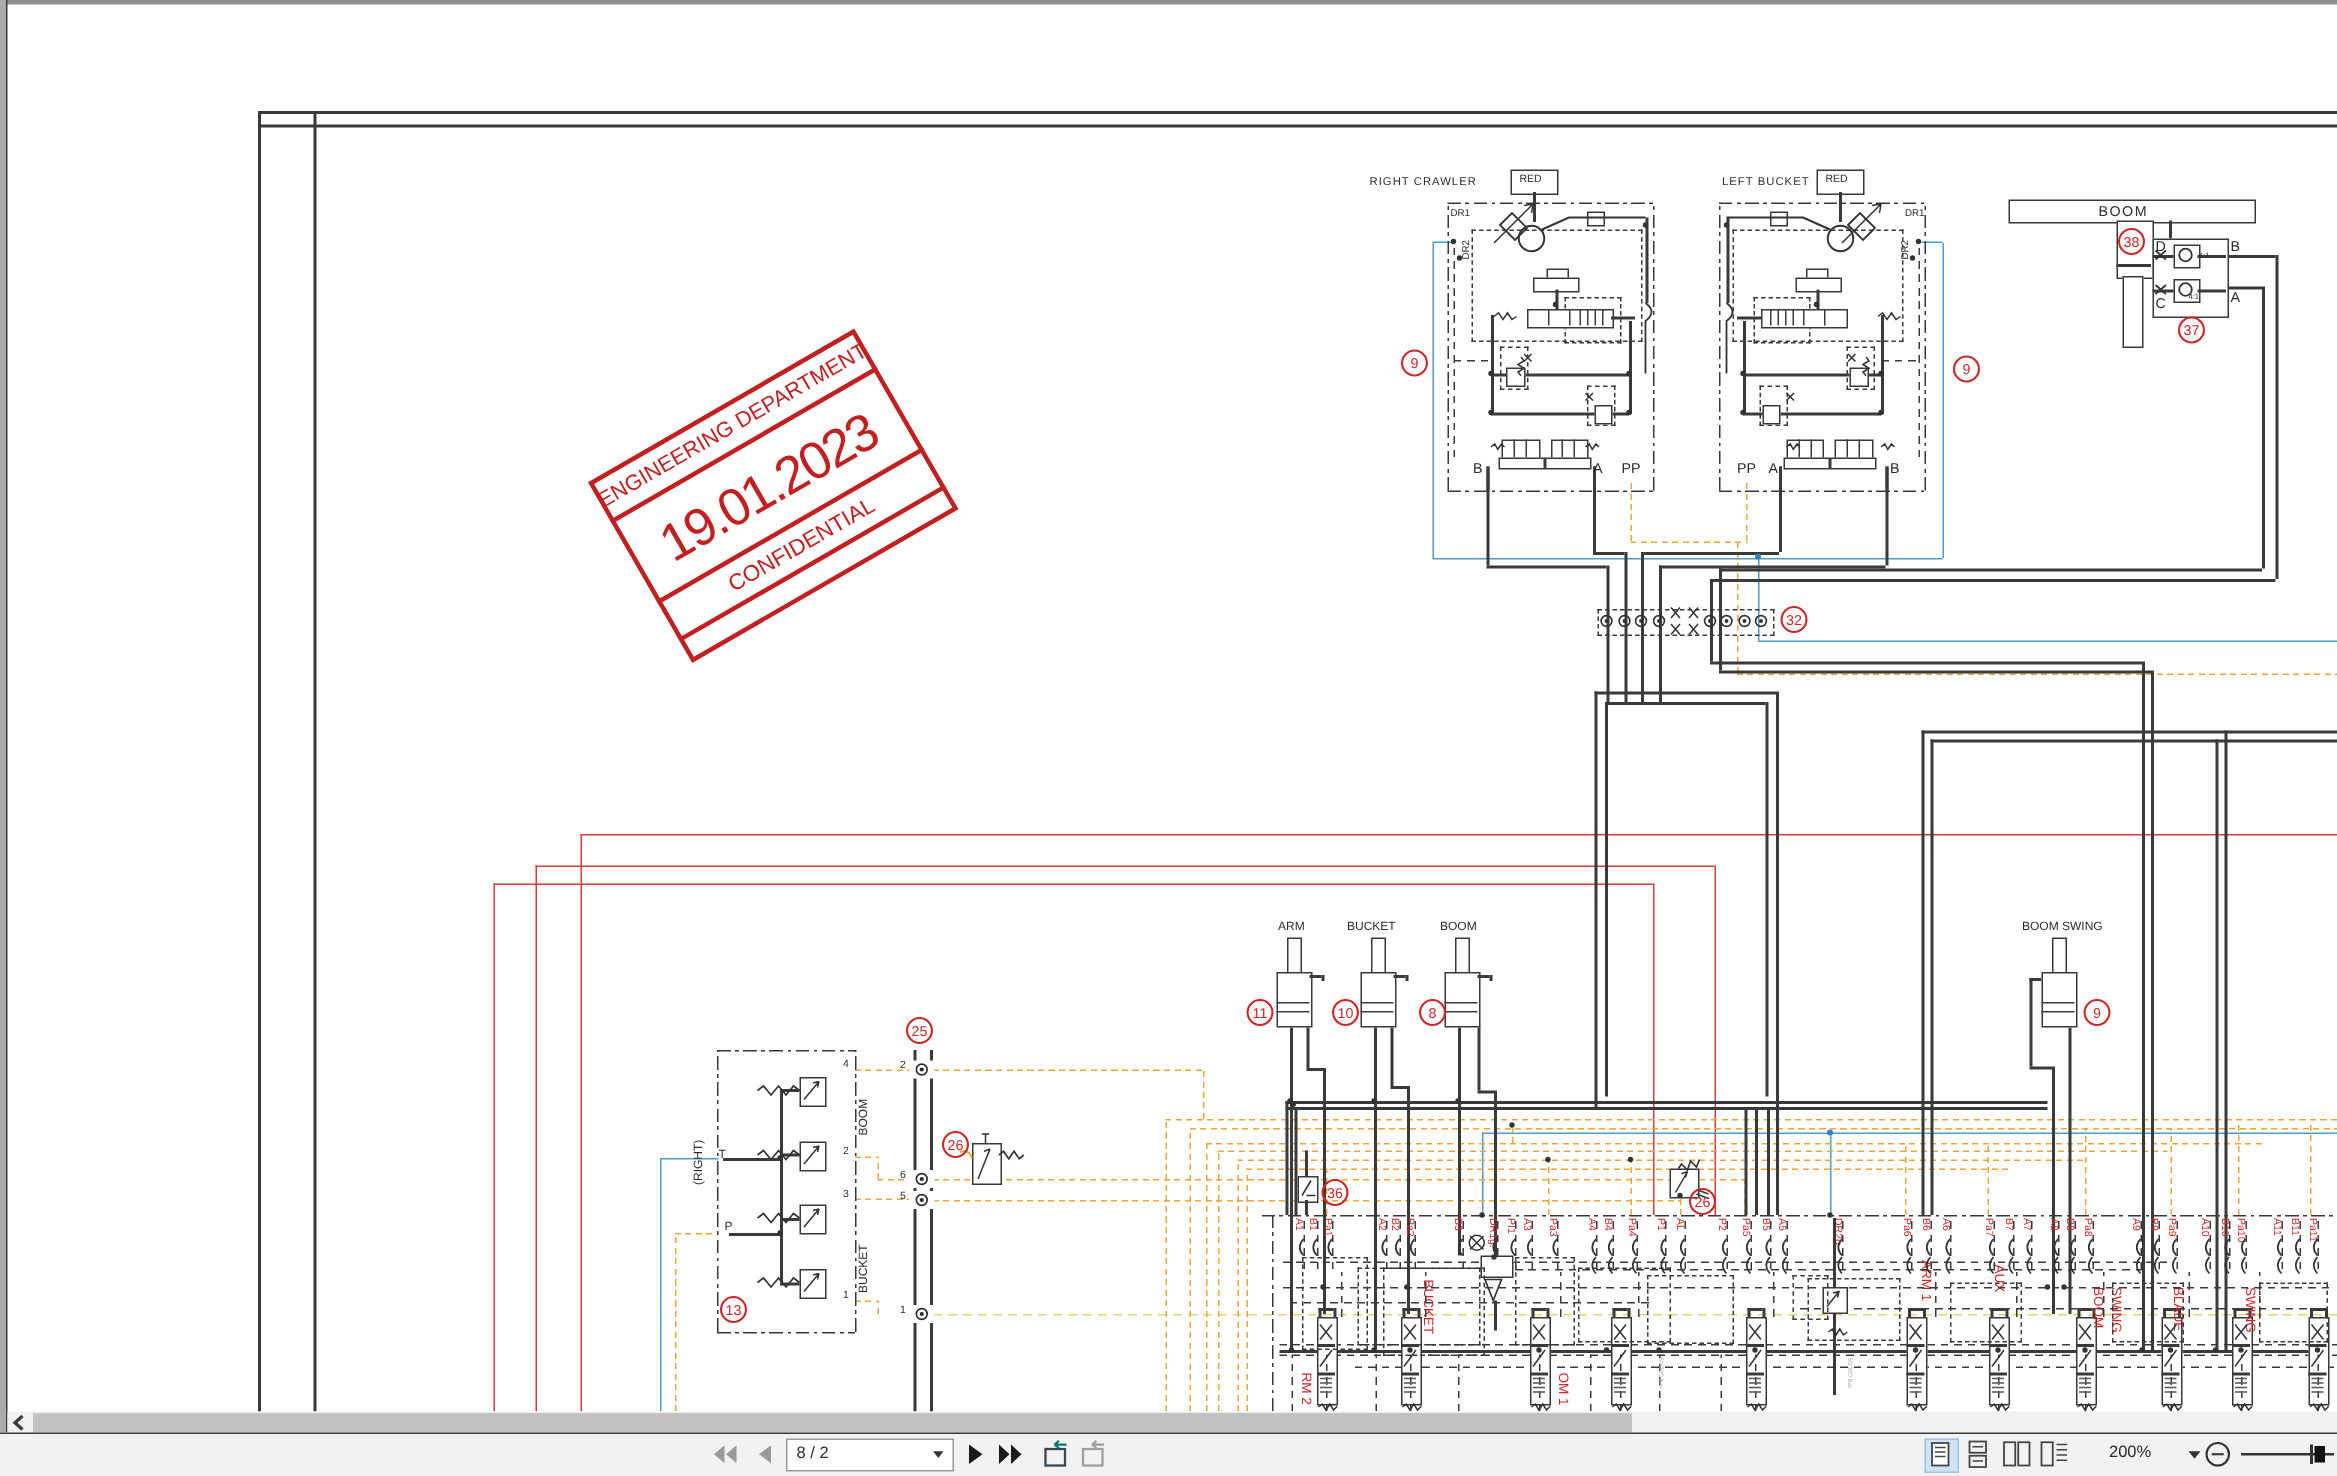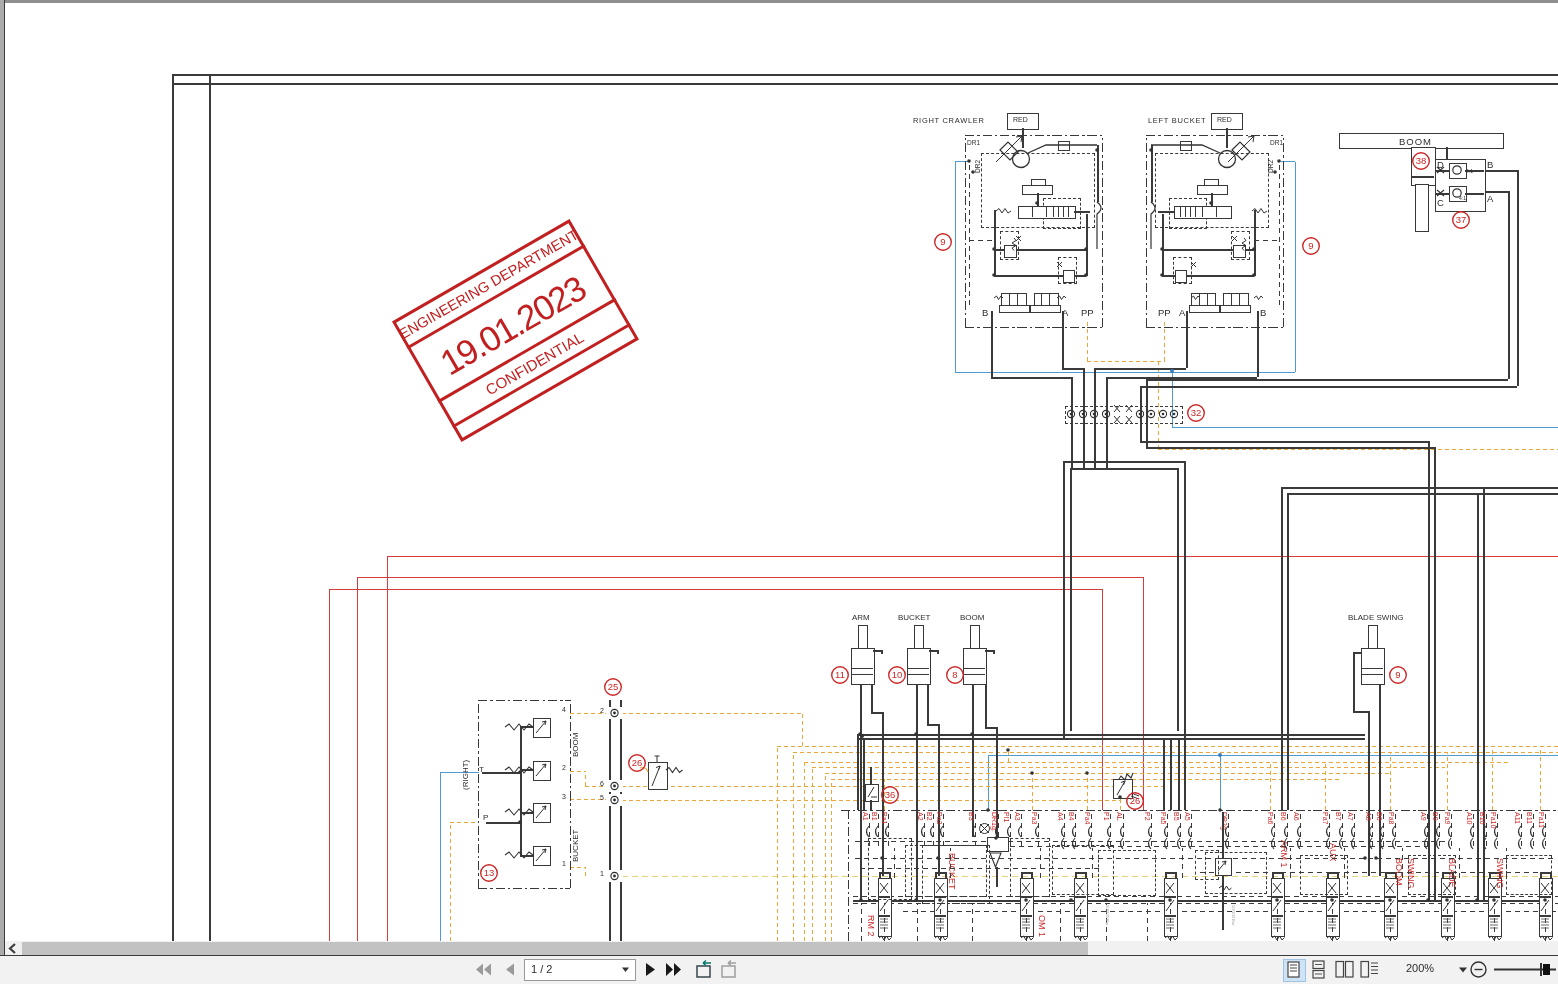--- a/index.html
+++ b/index.html
@@ -201,21 +201,21 @@
 <span class="t" style="left:898px;top:614px;font-size:8px">BUCKET</span>
 <i class="bx" style="left:970px;top:625px;width:8px;height:23px"></i>
 <i class="bx" style="left:963px;top:648px;width:22px;height:35px"></i>
 <i class="h" style="left:963px;top:668px;width:22px;height:1.2px"></i>
 <i class="h" style="left:963px;top:674px;width:22px;height:1.2px"></i>
 <span class="t" style="left:960px;top:614px;font-size:8px">BOOM</span>
 <i class="bx" style="left:1368px;top:625px;width:8px;height:23px"></i>
 <i class="bx" style="left:1361px;top:648px;width:22px;height:35px"></i>
 <i class="h" style="left:1361px;top:668px;width:22px;height:1.2px"></i>
 <i class="h" style="left:1361px;top:674px;width:22px;height:1.2px"></i>
-<span class="t" style="left:1348px;top:614px;font-size:8px">BLADE SWING</span>
+<span class="t" style="left:1348px;top:614px;font-size:8px">BOOM SWING</span>
 <i class="v" style="left:881px;top:650px;height:4px"></i>
 <i class="h" style="left:873px;top:650px;width:8px"></i>
 <i class="v" style="left:937px;top:650px;height:4px"></i>
 <i class="h" style="left:929px;top:650px;width:8px"></i>
 <i class="v" style="left:993px;top:650px;height:4px"></i>
 <i class="h" style="left:985px;top:650px;width:8px"></i>
 <i class="bx" style="left:478px;top:700px;width:92px;height:188px;border-style:none;background:none"></i>
 <i class="ddh" style="left:478px;top:700px;width:92px"></i>
 <i class="ddh" style="left:478px;top:888px;width:92px"></i>
 <i class="ddv" style="left:478px;top:700px;height:188px"></i>
@@ -550,21 +550,21 @@
 <i class="dv" style="left:1344px;top:848px;height:30px"></i>
 <i class="dv" style="left:1402px;top:848px;height:30px"></i>
 <i class="dv" style="left:1459px;top:848px;height:30px"></i>
 <i class="dv" style="left:1506px;top:848px;height:30px"></i>
 <i class="v" style="left:1222px;top:812px;height:118px"></i>
 <i class="bx" style="left:1215px;top:858px;width:15px;height:16px"></i>
 <i class="dbx" style="left:1195px;top:850px;width:22px;height:28px"></i>
 <span class="t" style="left:1109.1px;top:905px;font-size:4.2px;transform:rotate(90deg);transform-origin:0 0;white-space:nowrap;color:#a9a9a9">50/300 Bar</span>
 <span class="t" style="left:1235.1px;top:905px;font-size:4.2px;transform:rotate(90deg);transform-origin:0 0;white-space:nowrap;color:#a9a9a9">50/300 Bar</span>
 <i class="bx" style="left:524px;top:959px;width:110px;height:20px;border:1px solid #999;background:#fff;z-index:6"></i>
-<span class="t" style="left:531px;top:964px;font-size:11px;z-index:9">1 / 2</span>
+<span class="t" style="left:531px;top:964px;font-size:11px;z-index:9">8 / 2</span>
 <i class="bx" style="left:1283px;top:959px;width:21px;height:21px;background:#cfe3f6;border:1px solid #9fc3e3;z-index:6"></i>
 <span class="t" style="left:1406px;top:963px;font-size:11px;z-index:9">200%</span>
 <svg width="1558" height="984" viewBox="0 0 1558 984">
 <path d="M 15 944 L 10 948.5 L 15 953" fill="none" stroke="#3c3c3c" stroke-width="2.2"></path>
 <circle cx="1172" cy="371" r="2" fill="#3c7fc0"></circle>
 <circle cx="1220" cy="755" r="2" fill="#3c7fc0"></circle>
 <circle cx="862" cy="736" r="2" fill="#333"></circle>
 <circle cx="1071" cy="414" r="3.6" fill="none" stroke="#333" stroke-width="1.1"></circle>
       <circle cx="1071" cy="414" r="1.3" fill="#333"></circle>
 <circle cx="1083" cy="414" r="3.6" fill="none" stroke="#333" stroke-width="1.1"></circle>

